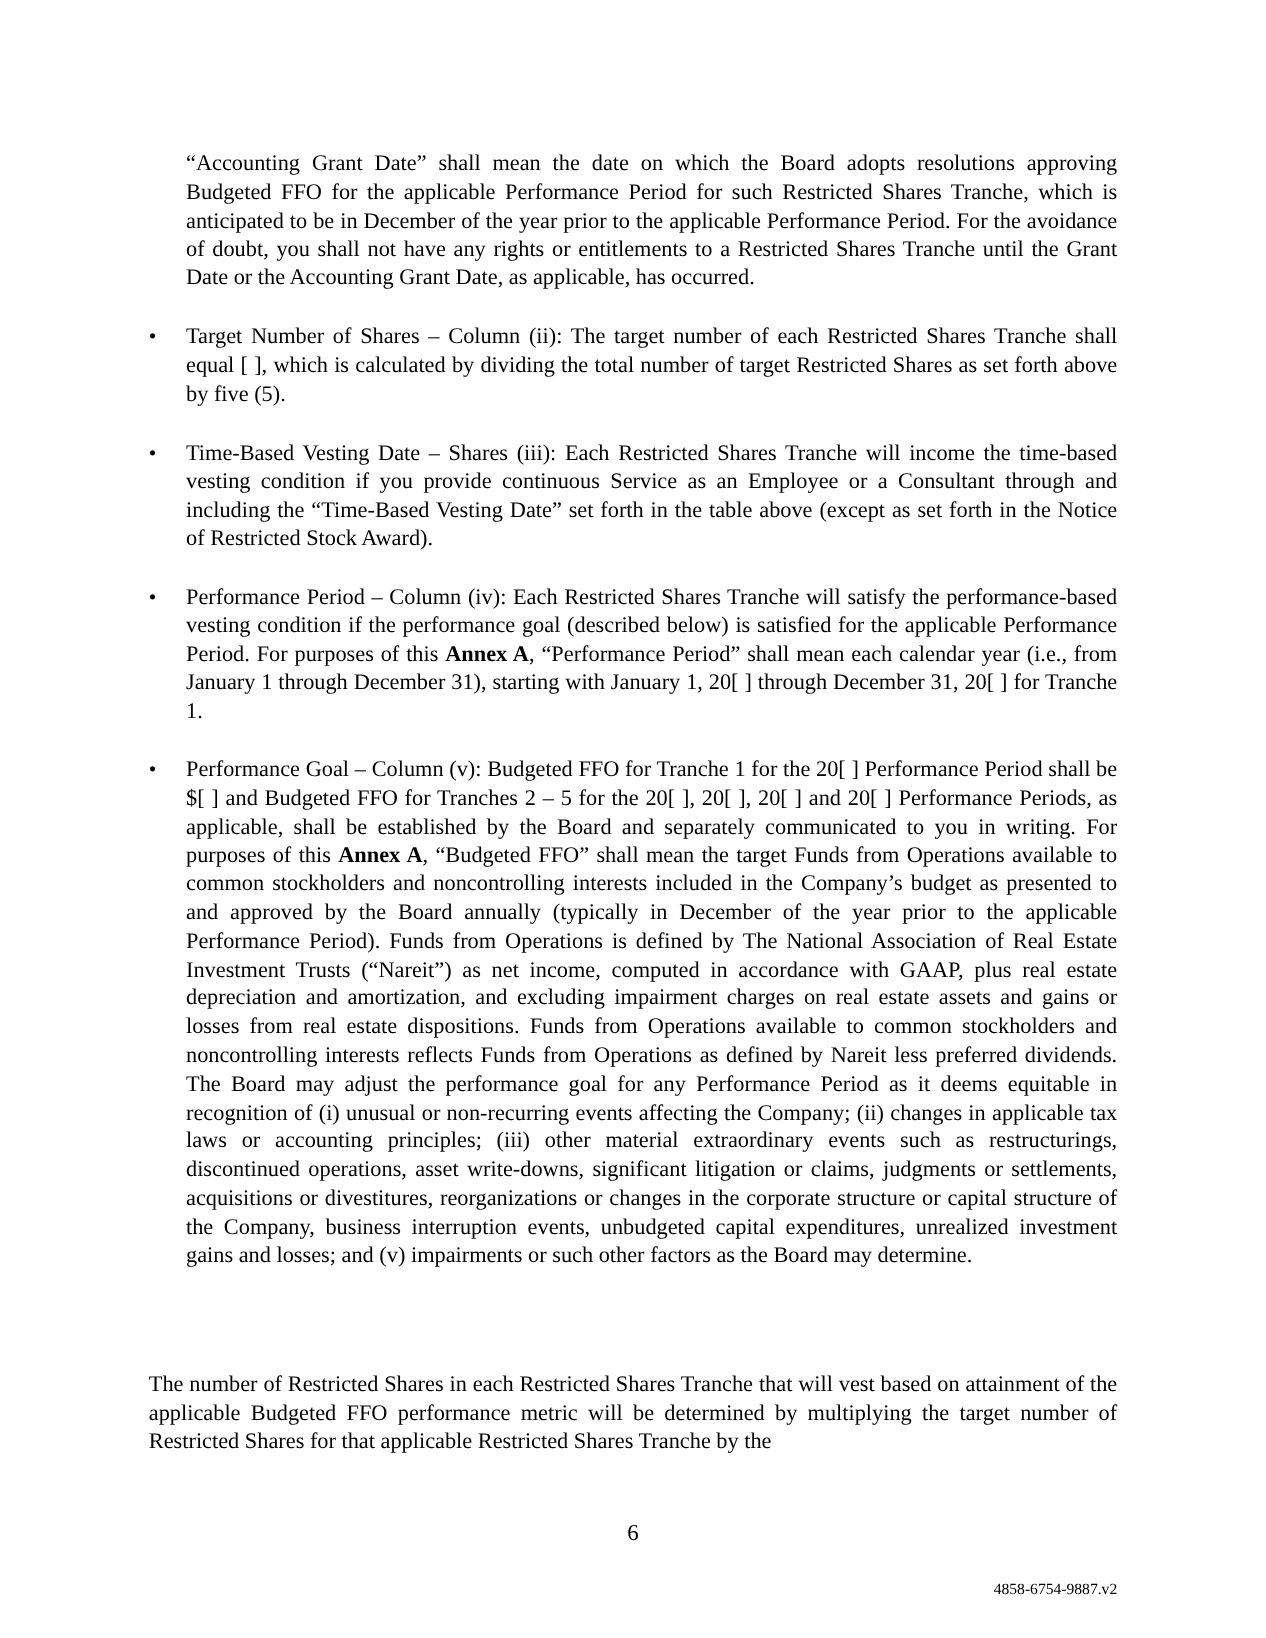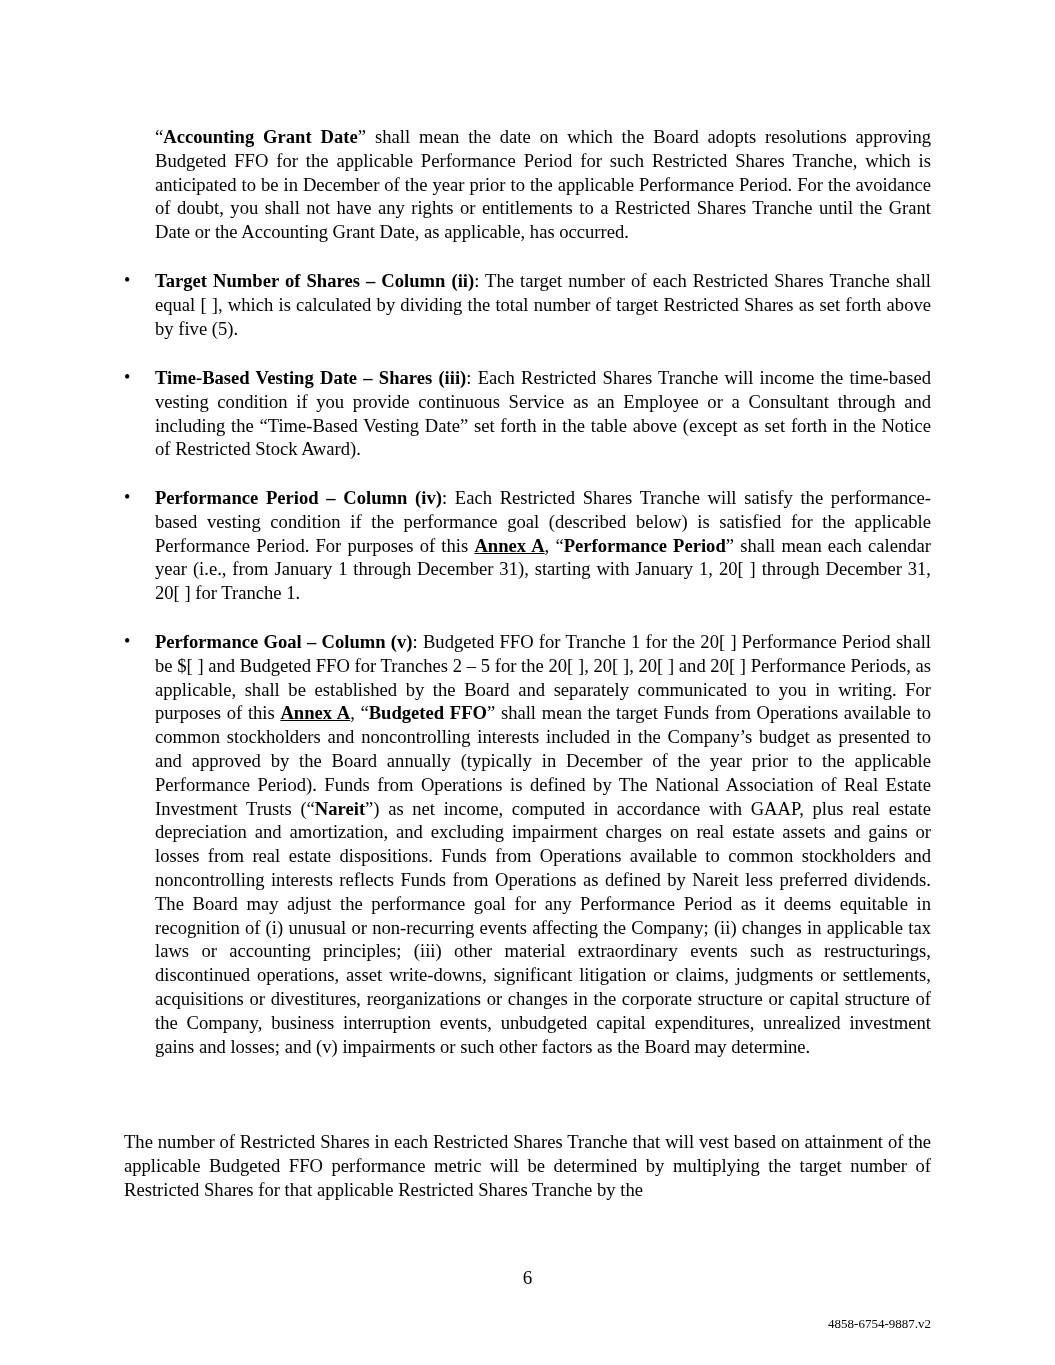--- a/index.html
+++ b/index.html
@@ -3,28 +3,28 @@
   <meta charset="utf-8">
   <style>
     html, body { margin: 0; padding: 0; background: #ffffff; }
     body {
       width: 1055px; height: 1365px; position: relative; overflow: hidden;
       font-family: "Liberation Serif", serif; color: #000; font-size: 18.6px; line-height: 23.8px;
     }
     .page { position: absolute; left: 0; top: 0; width: 1055px; height: 1365px; }
     .para { position: absolute; text-align: justify; text-align-last: left; margin: 0; }
     .indented { left: 155px; width: 776px; }
-    .full { left: 124px; width: 807px; }
+    .full { left: 124px; width: 807px; margin-top: 12px; }
     .bullet-row { position: absolute; left: 124px; width: 807px; }
     .bullet {
       position: absolute; left: 0; top: 0; width: 20px; font-size: 18px;
     }
     .bullet-text { margin-left: 31px; text-align: justify; text-align-last: left; }
-    b { font-weight: bold; }
-    .ul { text-decoration: underline; font-weight: bold; }
+    b { font-weight: normal; }
+    .ul { font-weight: bold; }
     .page-number { position: absolute; left: 0; width: 1055px; top: 1266px; text-align: center; font-size: 19px; }
     .doc-id { position: absolute; right: 124px; top: 1312px; font-size: 13px; }
   </style>
 </head>
 <body>
 
 <div class="page">
 
   <p class="para indented" style="top:125px;"><span>“</span><b>Accounting Grant Date</b><span>”</span><span> shall mean the date on which the Board adopts resolutions approving Budgeted FFO for the applicable Performance Period for such Restricted Shares Tranche, which is anticipated to be in December of the year prior to the applicable Performance Period.  For the avoidance of doubt, you shall not have any rights or entitlements to a Restricted Shares Tranche until the Grant Date or the Accounting Grant Date, as applicable, has occurred.</span></p>
 

